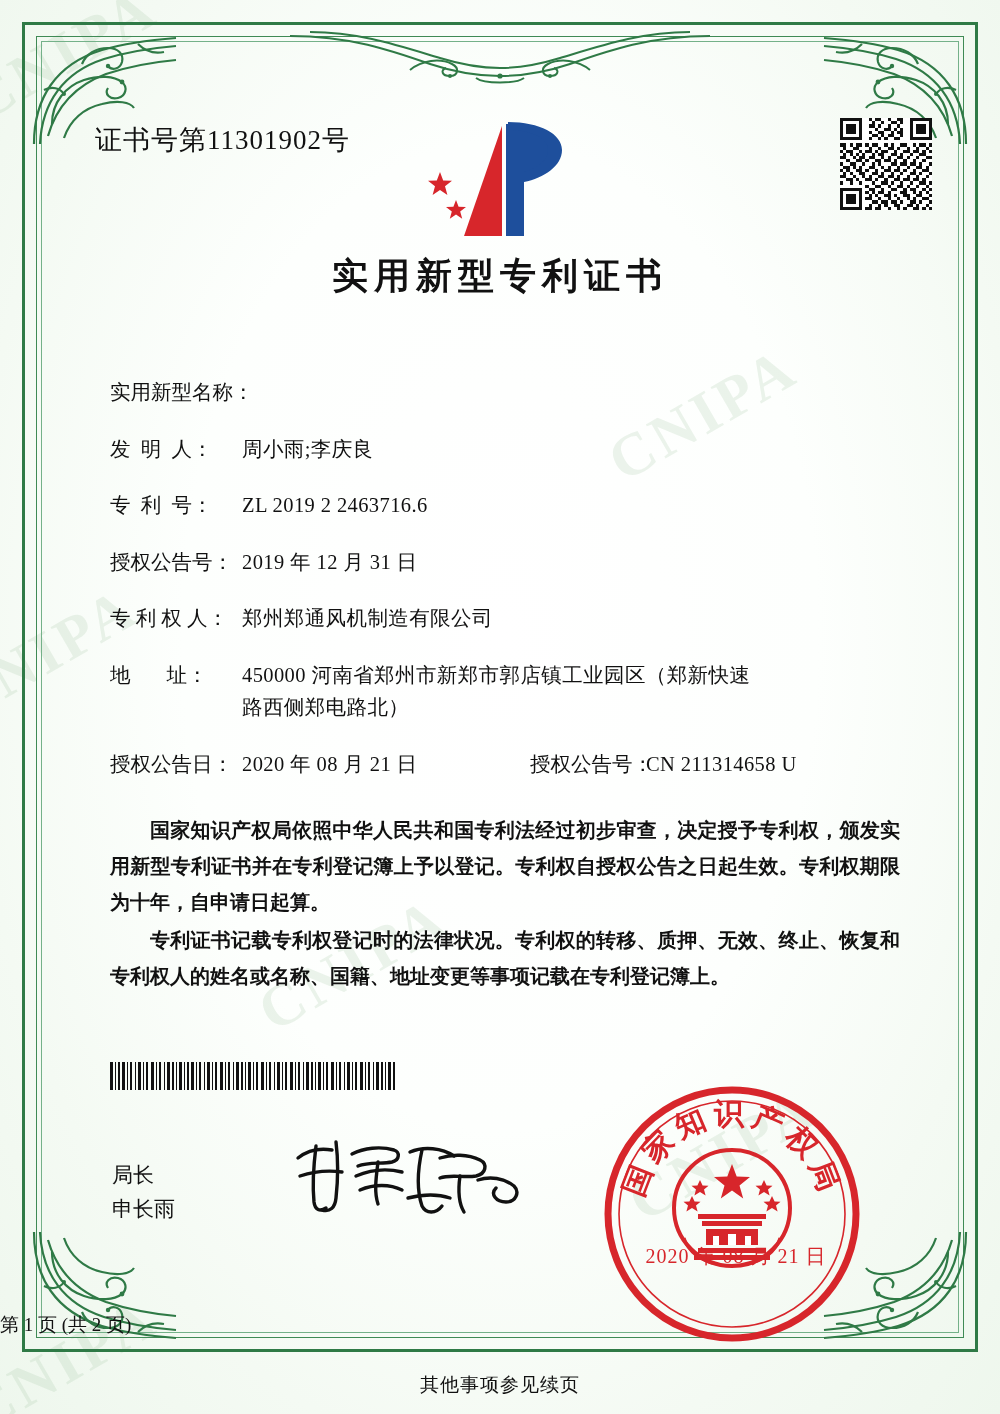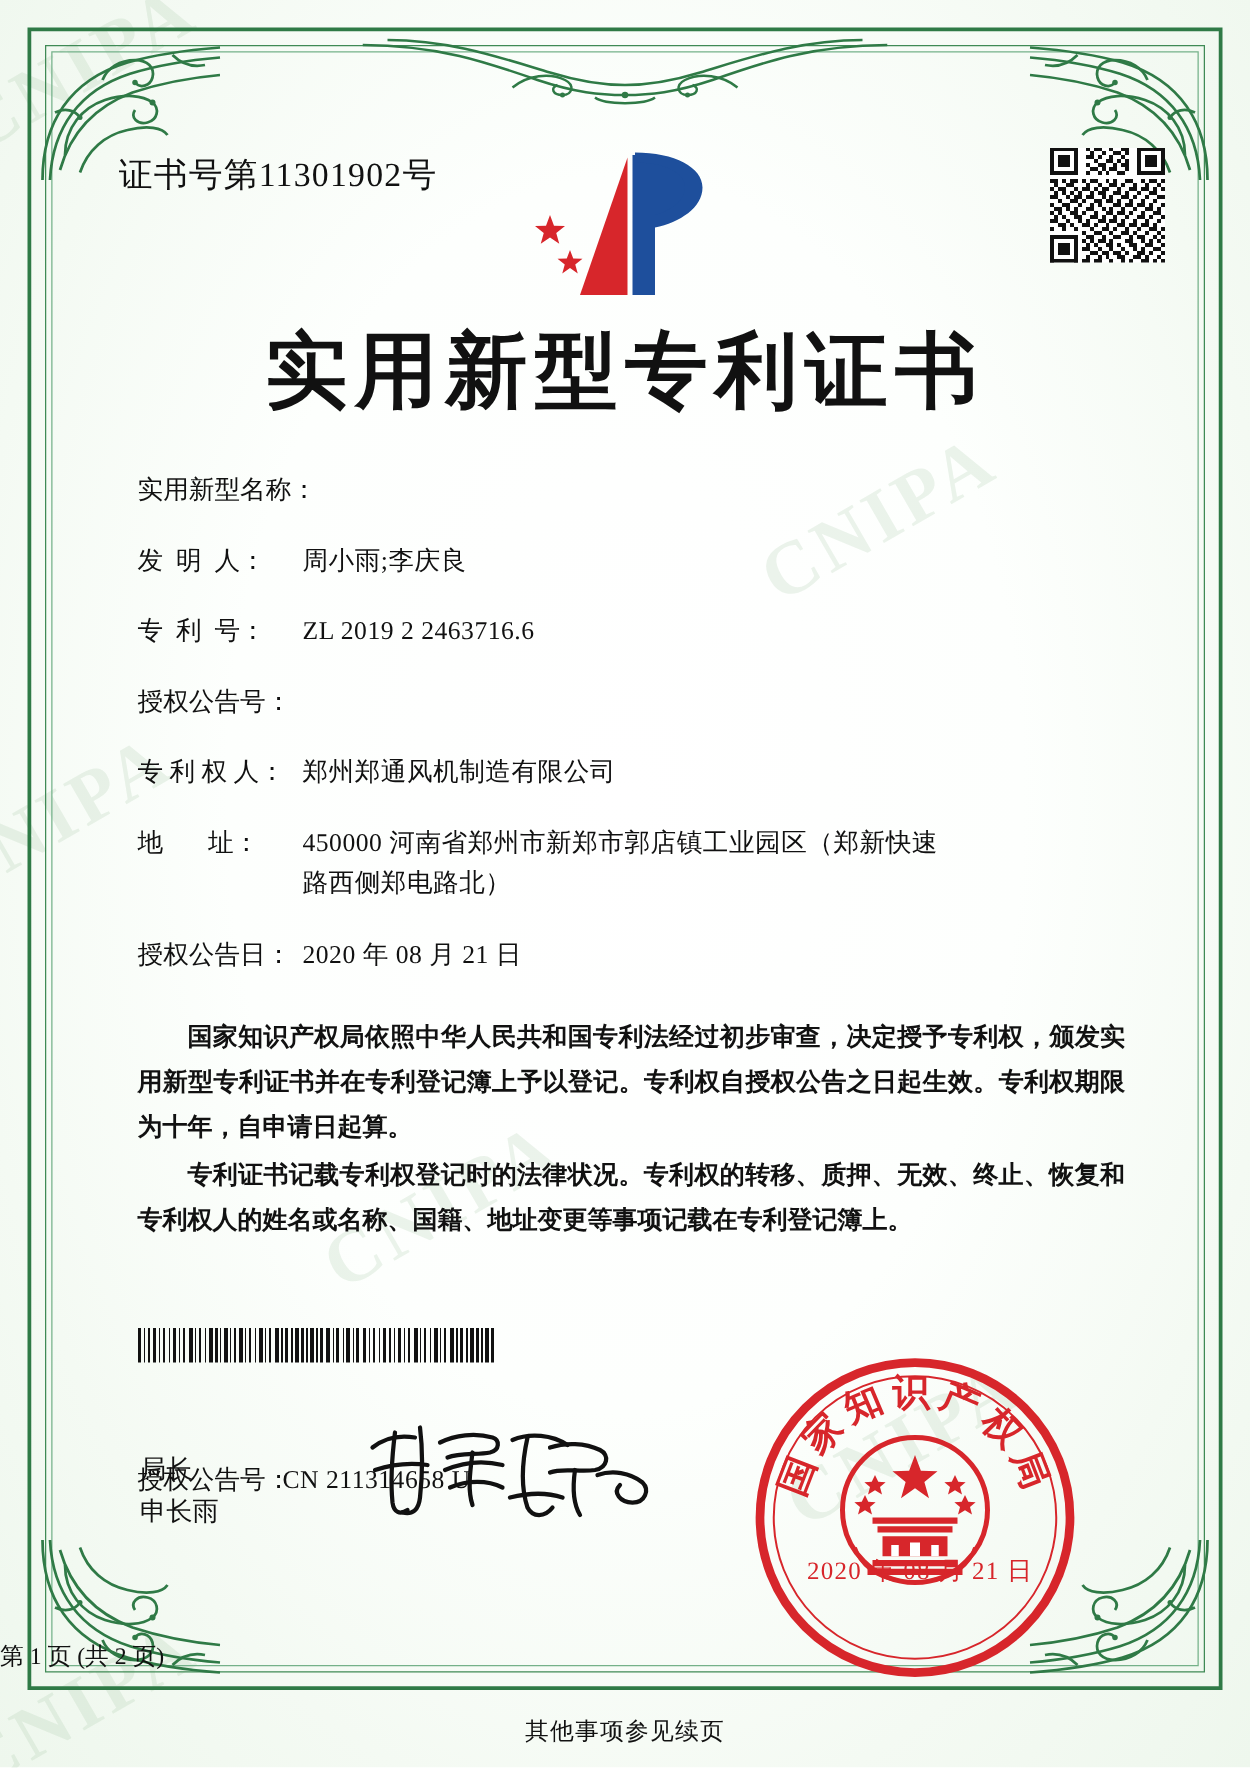--- a/index.html
+++ b/index.html
@@ -110,21 +110,21 @@
     width: 160px;
     height: 125px;
   }
 
   
   .title {
     position: absolute;
     left: 0; right: 0;
     top: 252px;
     text-align: center;
-    font-size: 66px;
+    font-size: 36px;
     font-weight: bold;
     letter-spacing: 6px;
     color: #111;
     font-family: Liberation Sans, sans-serif;
   }
 
   
   .fields {
     position: absolute;
     left: 110px;
@@ -149,21 +149,20 @@
     flex: 1;
     letter-spacing: 0.4px;
   }
   .field-value .line2 {
     display: block;
     margin-top: 12px;
   }
   .two-col {
     display: flex;
     align-items: flex-start;
-    flex-direction: column;
   }
   .two-col .col-a {
     display: flex;
     width: 420px;
     flex: 0 0 420px;
   }
   .two-col .col-b {
     display: flex;
   }
   .two-col .col-b .field-label {
@@ -618,20 +617,21 @@
       <div class="field-value">周小雨;李庆良</div>
     </div>
 
     <div class="field-row">
       <div class="field-label">专  利  号：</div>
       <div class="field-value">ZL 2019 2 2463716.6</div>
     </div>
 
     <div class="field-row">
       <div class="field-label">授权公告号：</div>
+      <div class="field-value">2019 年 12 月 31 日</div>
     </div>
 
     <div class="field-row">
       <div class="field-label">专 利 权 人：</div>
       <div class="field-value">郑州郑通风机制造有限公司</div>
     </div>
 
     <div class="field-row">
       <div class="field-label">地       址：</div>
       <div class="field-value">

